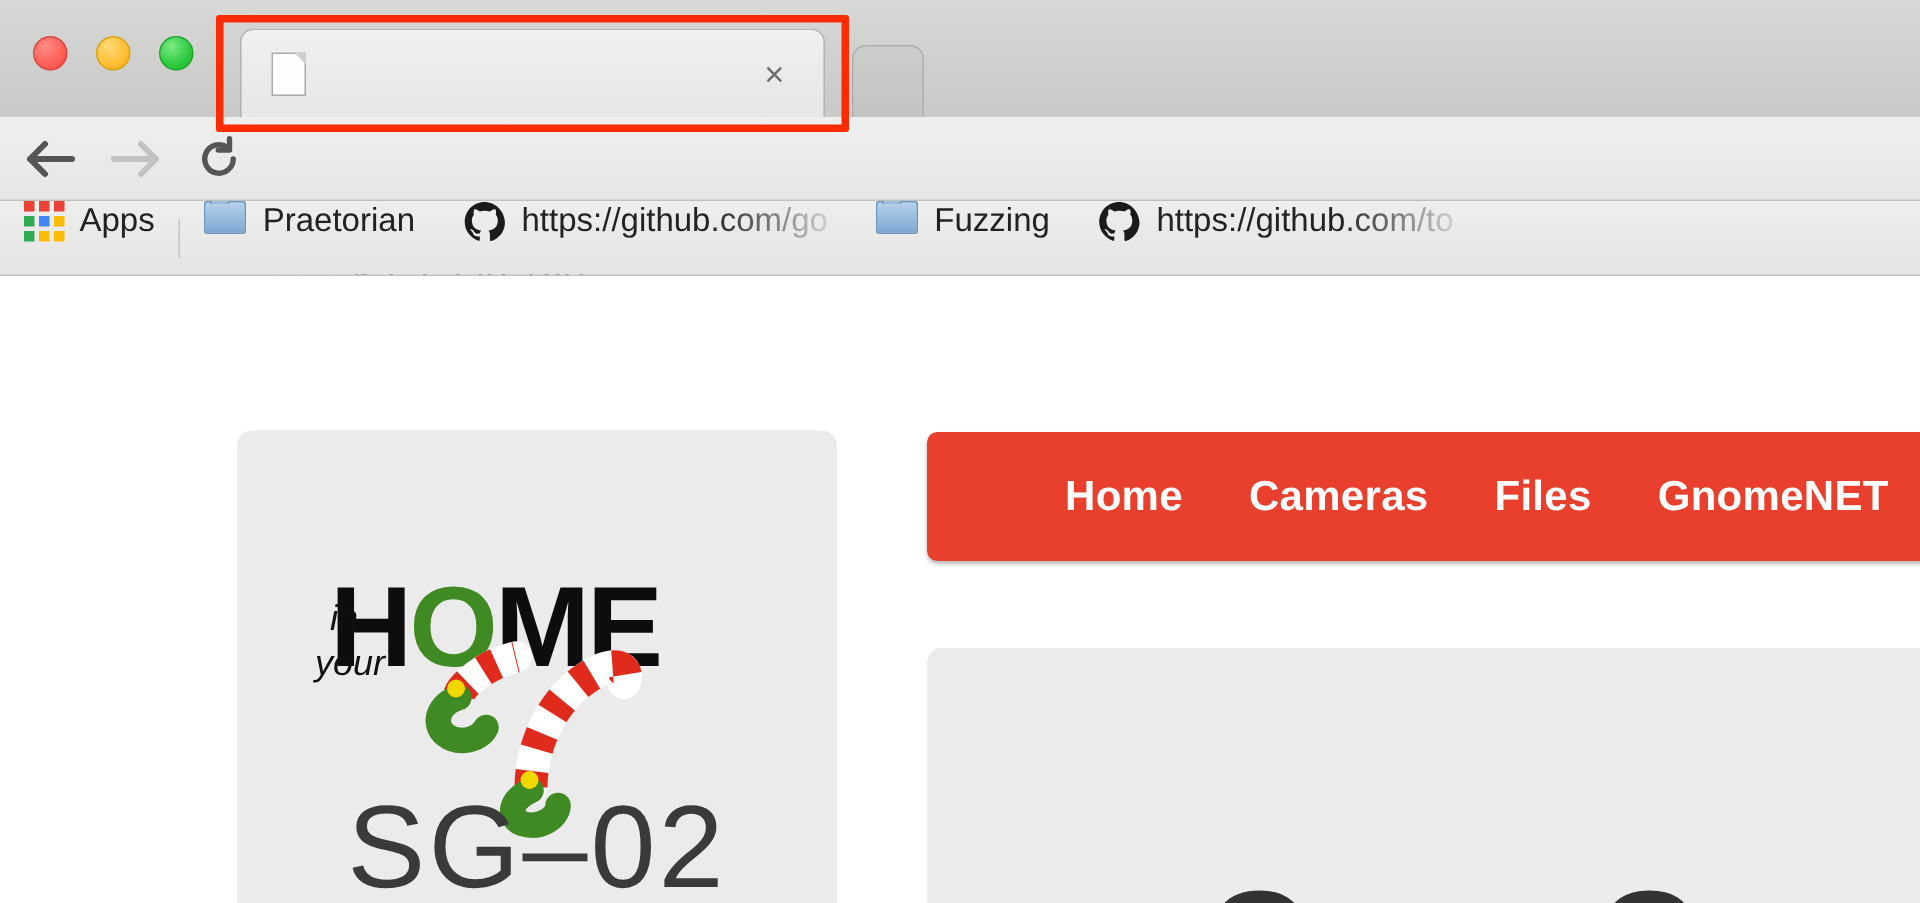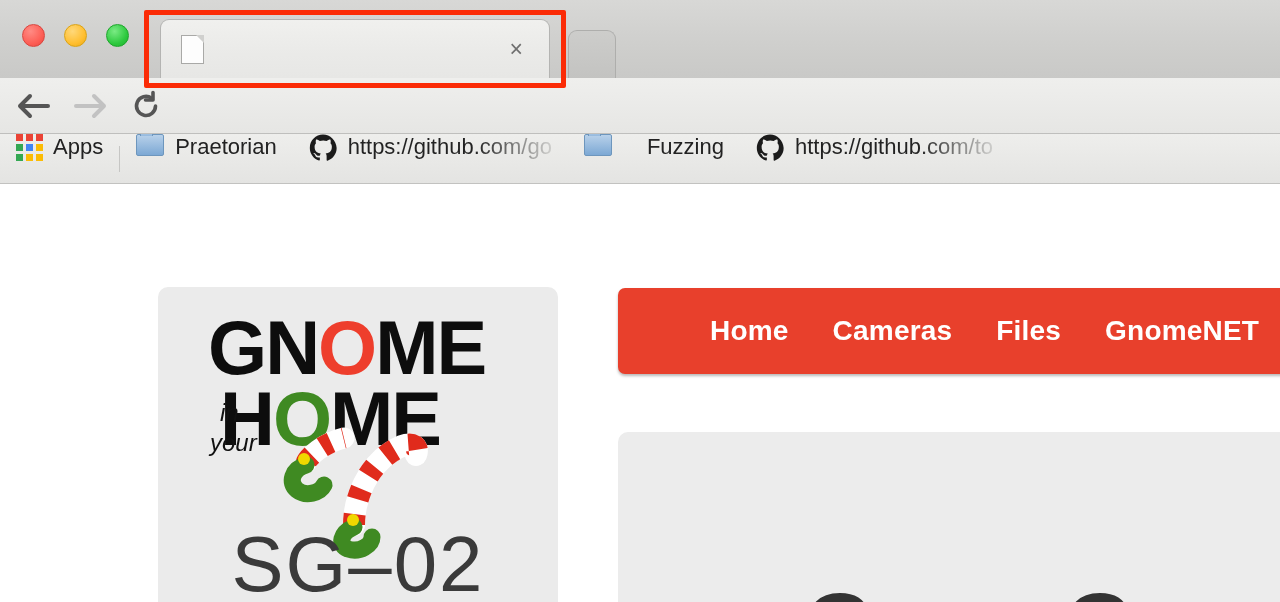--- a/index.html
+++ b/index.html
@@ -269,42 +269,39 @@
     <div class="bm" style="margin-left:28px;">
       <span class="gh-ico">
         <svg width="28" height="28" viewBox="0 0 24 24">
           <path fill="#1b1b1b" d="M12 .5C5.7.5.7 5.6.7 11.9c0 5 3.3 9.3 7.8 10.8.6.1.8-.2.8-.6v-2c-3.2.7-3.8-1.5-3.8-1.5-.5-1.3-1.3-1.7-1.3-1.7-1-.7.1-.7.1-.7 1.1.1 1.7 1.2 1.7 1.2 1 1.8 2.7 1.3 3.4 1 .1-.7.4-1.3.7-1.6-2.6-.3-5.3-1.3-5.3-5.8 0-1.3.5-2.3 1.2-3.1-.1-.3-.5-1.5.1-3.1 0 0 1-.3 3.2 1.2a11 11 0 0 1 5.8 0c2.2-1.5 3.2-1.2 3.2-1.2.6 1.6.2 2.8.1 3.1.8.8 1.2 1.8 1.2 3.1 0 4.5-2.7 5.5-5.3 5.8.4.4.8 1.1.8 2.2v3.3c0 .4.2.7.8.6 4.6-1.5 7.8-5.8 7.8-10.8C23.3 5.6 18.3.5 12 .5z"></path>
         </svg>
       </span>
       <span class="bm-label faded">https://github.com/go</span>
     </div>
 
 
-    <div class="bm" style="margin-left:28px;gap:24px;">
+    <div class="bm" style="margin-left:28px;">
       <span class="folder-ico"></span>
       <span class="bm-label">Fuzzing</span>
     </div>
 
     <div class="bm" style="margin-left:28px;">
       <span class="gh-ico">
         <svg width="28" height="28" viewBox="0 0 24 24">
           <path fill="#1b1b1b" d="M12 .5C5.7.5.7 5.6.7 11.9c0 5 3.3 9.3 7.8 10.8.6.1.8-.2.8-.6v-2c-3.2.7-3.8-1.5-3.8-1.5-.5-1.3-1.3-1.7-1.3-1.7-1-.7.1-.7.1-.7 1.1.1 1.7 1.2 1.7 1.2 1 1.8 2.7 1.3 3.4 1 .1-.7.4-1.3.7-1.6-2.6-.3-5.3-1.3-5.3-5.8 0-1.3.5-2.3 1.2-3.1-.1-.3-.5-1.5.1-3.1 0 0 1-.3 3.2 1.2a11 11 0 0 1 5.8 0c2.2-1.5 3.2-1.2 3.2-1.2.6 1.6.2 2.8.1 3.1.8.8 1.2 1.8 1.2 3.1 0 4.5-2.7 5.5-5.3 5.8.4.4.8 1.1.8 2.2v3.3c0 .4.2.7.8.6 4.6-1.5 7.8-5.8 7.8-10.8C23.3 5.6 18.3.5 12 .5z"></path>
         </svg>
       </span>
       <span class="bm-label faded">https://github.com/to</span>
     </div>
   </div>
 
   <div class="page">
 
     <div class="logo-card">
       <div class="logo-inner">
-        <div class="gn-line1">
-          <span>G</span><span>N</span><span class="gn-red">O</span><span>M</span><span>E</span>
-        </div>
 
         <div class="gn-line2">
           <span>H</span><span class="gn-green">O</span><span>M</span><span>E</span>
         </div>
 
         <div class="gn-in">in</div>
         <div class="gn-your">your</div>
 
         <svg class="elves" viewBox="0 0 400 330">
 

